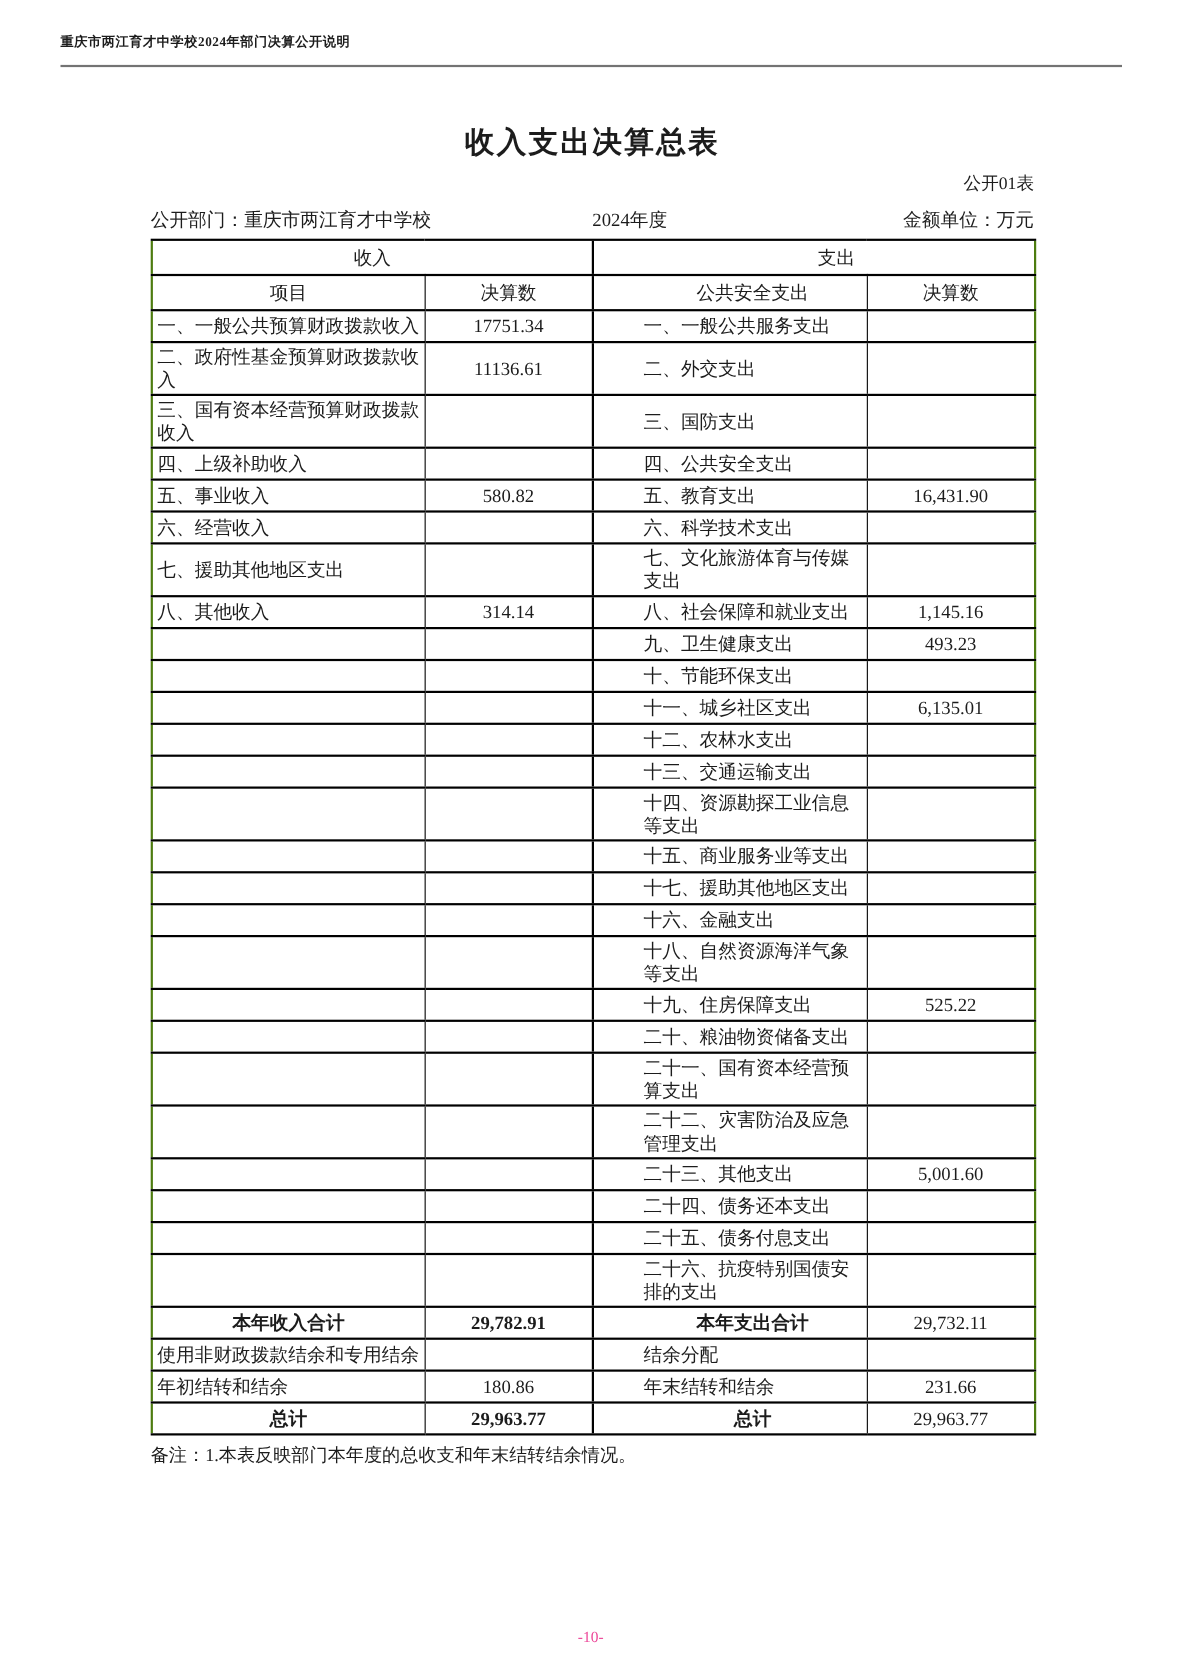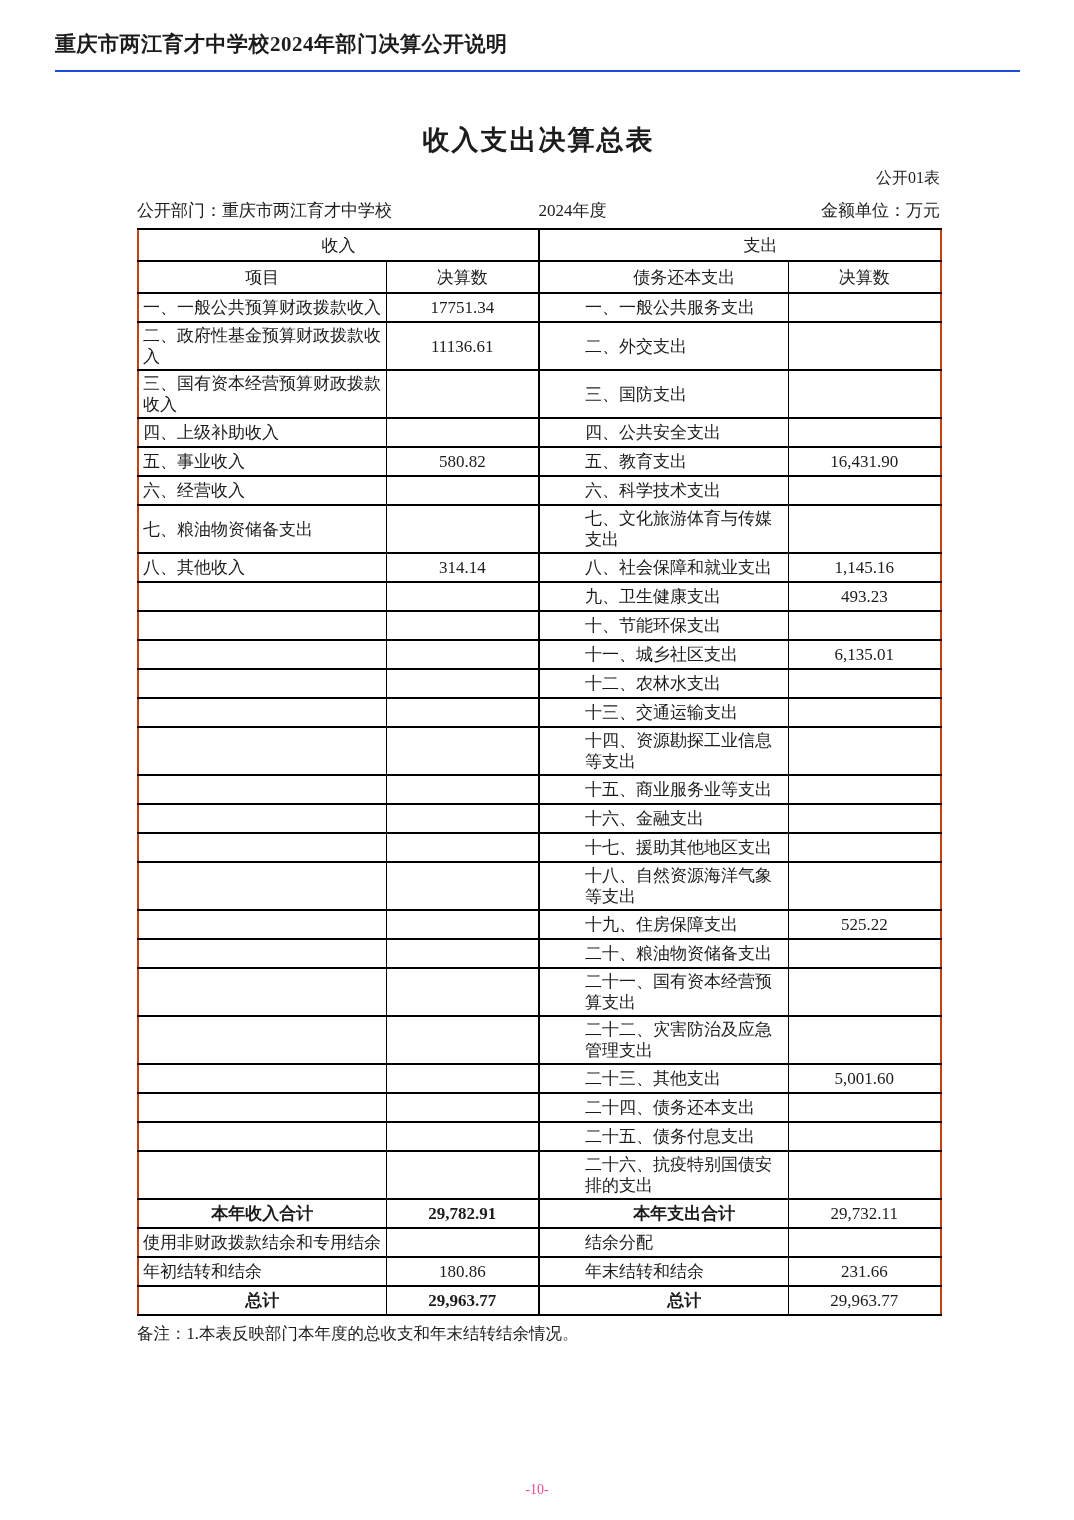--- a/index.html
+++ b/index.html
@@ -11,22 +11,22 @@
     margin: 0 auto;
     background: #ffffff;
     color: #1c1c1c;
     font-family: "Liberation Serif", "DejaVu Serif", serif;
     overflow: hidden;
   }
   .header-note {
     margin: 30px 54px 0 55px;
     padding-bottom 12px;
     padding: 0 0 12px 0;
-    border-bottom: 2px solid #1d4ed8;
-    font-size: 21px;
+    border-bottom: 2px solid #737373;
+    font-size: 12px;
     font-weight: bold;
     letter-spacing: 0.5px;
   }
   .content { margin: 0 134px 0 137px; }
   .doc-title {
     margin-top: 50px;
     text-align: center;
     font-size: 27px;
     font-weight: bold;
     letter-spacing: 2px;
@@ -43,21 +43,21 @@
     font-size: 17px;
     height: 22px;
   }
   .meta-dept { position: absolute; left: 0; top: 0; }
   .meta-year { position: absolute; left: 50%; top: 0; }
   .meta-unit { position: absolute; right: 0; top: 0; }
   table.accounts {
     width: 803px;
     border-collapse: collapse;
     table-layout: fixed;
-    border: 2px solid #c2410c;
+    border: 2px solid #4d7c0f;
     font-size: 17px;
   }
   table.accounts td {
     border-top: 2px solid #000;
     border-bottom: 2px solid #000;
     border-left: 1px solid #000;
     border-right: 1px solid #000;
     vertical-align: middle;
     padding: 2px 4px;
     line-height: 21px;
@@ -110,21 +110,21 @@
         <col style="width:153px">
       </colgroup>
       <tbody>
         <tr class="section-row">
           <td colspan="2">收入</td>
           <td colspan="2" class="mid">支出</td>
         </tr>
         <tr class="colhead-row">
           <td>项目</td>
           <td>决算数</td>
-          <td class="mid">债务还本支出</td>
+          <td class="mid">公共安全支出</td>
           <td>决算数</td>
         </tr>
 
       <tr>
             <td class="item">一、一般公共预算财政拨款收入</td>
             <td class="val left-val">17751.34</td>
             <td class="item mid">一、一般公共服务支出</td>
             <td class="val"></td>
           </tr>
           <tr>
@@ -151,21 +151,21 @@
             <td class="item mid">五、教育支出</td>
             <td class="val">16,431.90</td>
           </tr>
           <tr>
             <td class="item">六、经营收入</td>
             <td class="val left-val"></td>
             <td class="item mid">六、科学技术支出</td>
             <td class="val"></td>
           </tr>
           <tr>
-            <td class="item">七、粮油物资储备支出</td>
+            <td class="item">七、援助其他地区支出</td>
             <td class="val left-val"></td>
             <td class="item mid">七、文化旅游体育与传媒支出</td>
             <td class="val"></td>
           </tr>
           <tr>
             <td class="item">八、其他收入</td>
             <td class="val left-val">314.14</td>
             <td class="item mid">八、社会保障和就业支出</td>
             <td class="val">1,145.16</td>
           </tr>
@@ -207,27 +207,27 @@
           </tr>
           <tr>
             <td class="item"></td>
             <td class="val left-val"></td>
             <td class="item mid">十五、商业服务业等支出</td>
             <td class="val"></td>
           </tr>
           <tr>
             <td class="item"></td>
             <td class="val left-val"></td>
+            <td class="item mid">十七、援助其他地区支出</td>
+            <td class="val"></td>
+          </tr>
+          <tr>
+            <td class="item"></td>
+            <td class="val left-val"></td>
             <td class="item mid">十六、金融支出</td>
-            <td class="val"></td>
-          </tr>
-          <tr>
-            <td class="item"></td>
-            <td class="val left-val"></td>
-            <td class="item mid">十七、援助其他地区支出</td>
             <td class="val"></td>
           </tr>
           <tr>
             <td class="item"></td>
             <td class="val left-val"></td>
             <td class="item mid">十八、自然资源海洋气象等支出</td>
             <td class="val"></td>
           </tr>
           <tr>
             <td class="item"></td>

